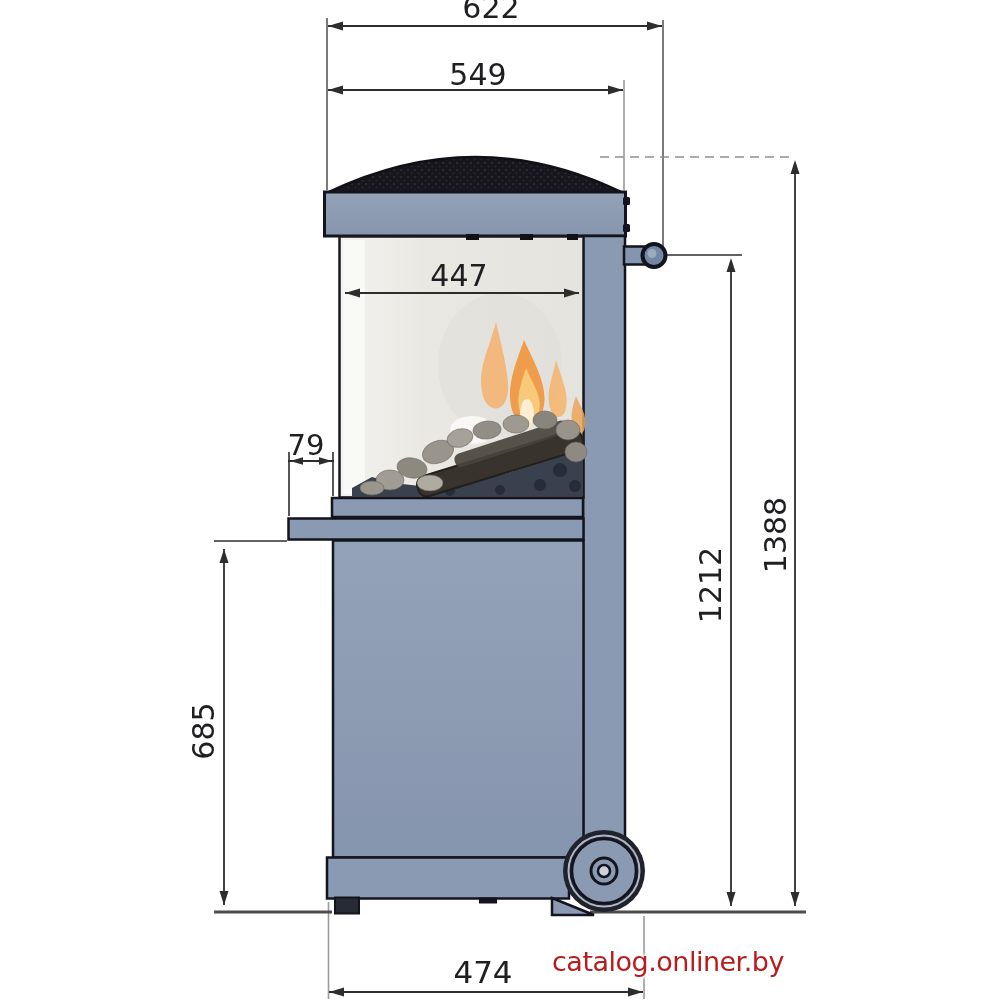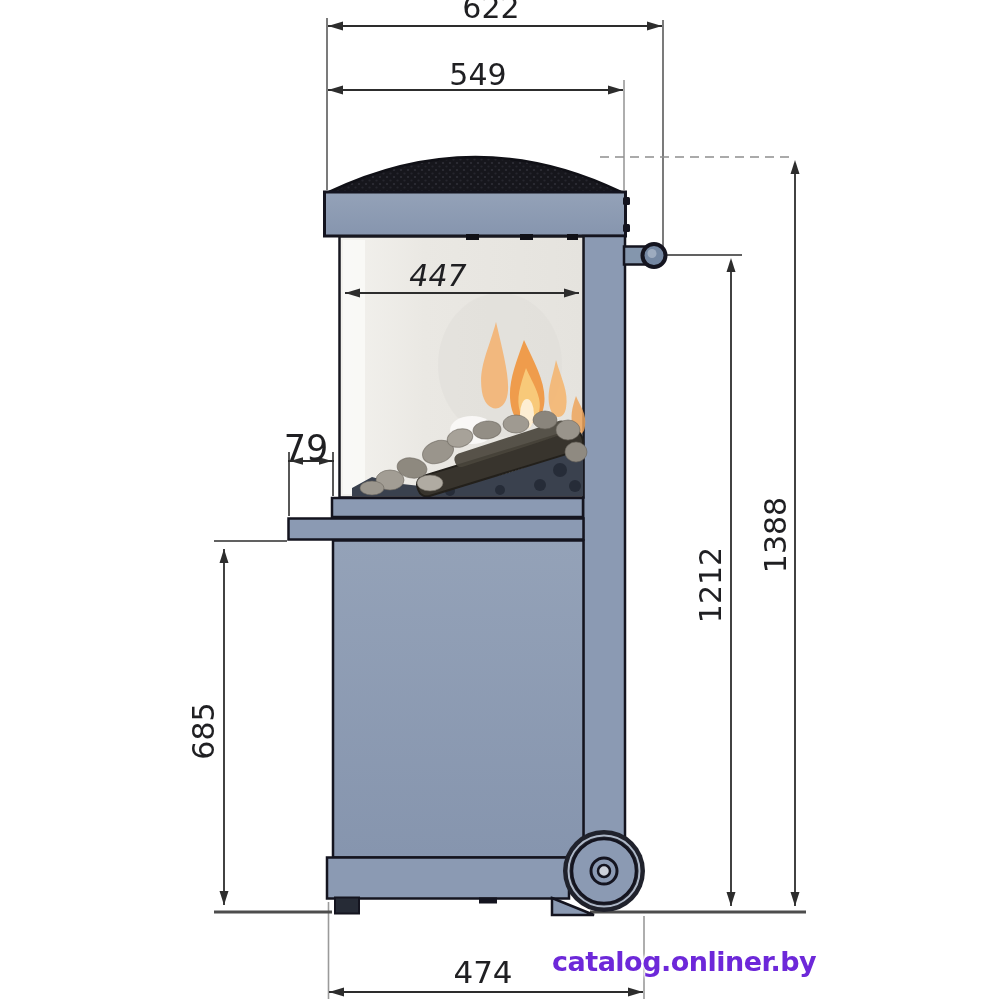--- a/index.html
+++ b/index.html
@@ -9,21 +9,21 @@
     font-family:"DejaVu Sans","Liberation Sans",sans-serif;
   }
   .stage svg{position:absolute;left:0;top:0;}
   .dim-label{
     position:absolute;color:#1f1f22;font-size:30px;font-weight:400;
     text-align:center;line-height:1;white-space:nowrap;
   }
   .dim-label.rot{transform:translate(-50%,-50%) rotate(-90deg);transform-origin:center center;}
   .watermark{
     position:absolute;left:552px;top:946px;z-index:5;
-    font-size:27px;font-weight:bold;letter-spacing:-0.5px;color:#6d28d9;
+    font-size:27px;font-weight:normal;letter-spacing:-0.5px;color:#b91c1c;
     text-shadow:0 0 2px #fff,0 0 4px #fff,0 0 6px #fff,1px 1px 3px #fff,-1px -1px 3px #fff;
   }
 </style>
 </head>
 <body>
 
 <div class="stage">
 
   <svg width="1000" height="1000" viewBox="0 0 1000 1000">
     <defs>
@@ -180,23 +180,23 @@
       <line x1="329" y1="992" x2="643" y2="992"></line>
       <polygon points="329,992 344,987.5 344,996.5" stroke="none"></polygon>
       <polygon points="643,992 628,987.5 628,996.5" stroke="none"></polygon>
     </g>
   </svg>
 
   <div class="dim-label" style="left:441px;top:-7px;width:100px;">622</div>
 
   <div class="dim-label" style="left:428px;top:60px;width:100px;">549</div>
 
-  <div class="dim-label" style="left:388px;top:261px;width:100px;font-style:italic;">447</div>
-
-  <div class="dim-label" style="left:276px;top:431px;width:60px;font-size:35px;">79</div>
+  <div class="dim-label" style="left:409px;top:261px;width:100px;">447</div>
+
+  <div class="dim-label" style="left:276px;top:431px;width:60px;font-size:29px;">79</div>
 
   <div class="dim-label rot" style="left:204px;top:731px;">685</div>
 
   <div class="dim-label rot" style="left:711px;top:585px;">1212</div>
 
   <div class="dim-label rot" style="left:776px;top:535px;">1388</div>
 
   <div class="dim-label" style="left:433px;top:957px;width:100px;font-size:31px;">474</div>
 
   <div class="watermark">catalog.onliner.by</div>

